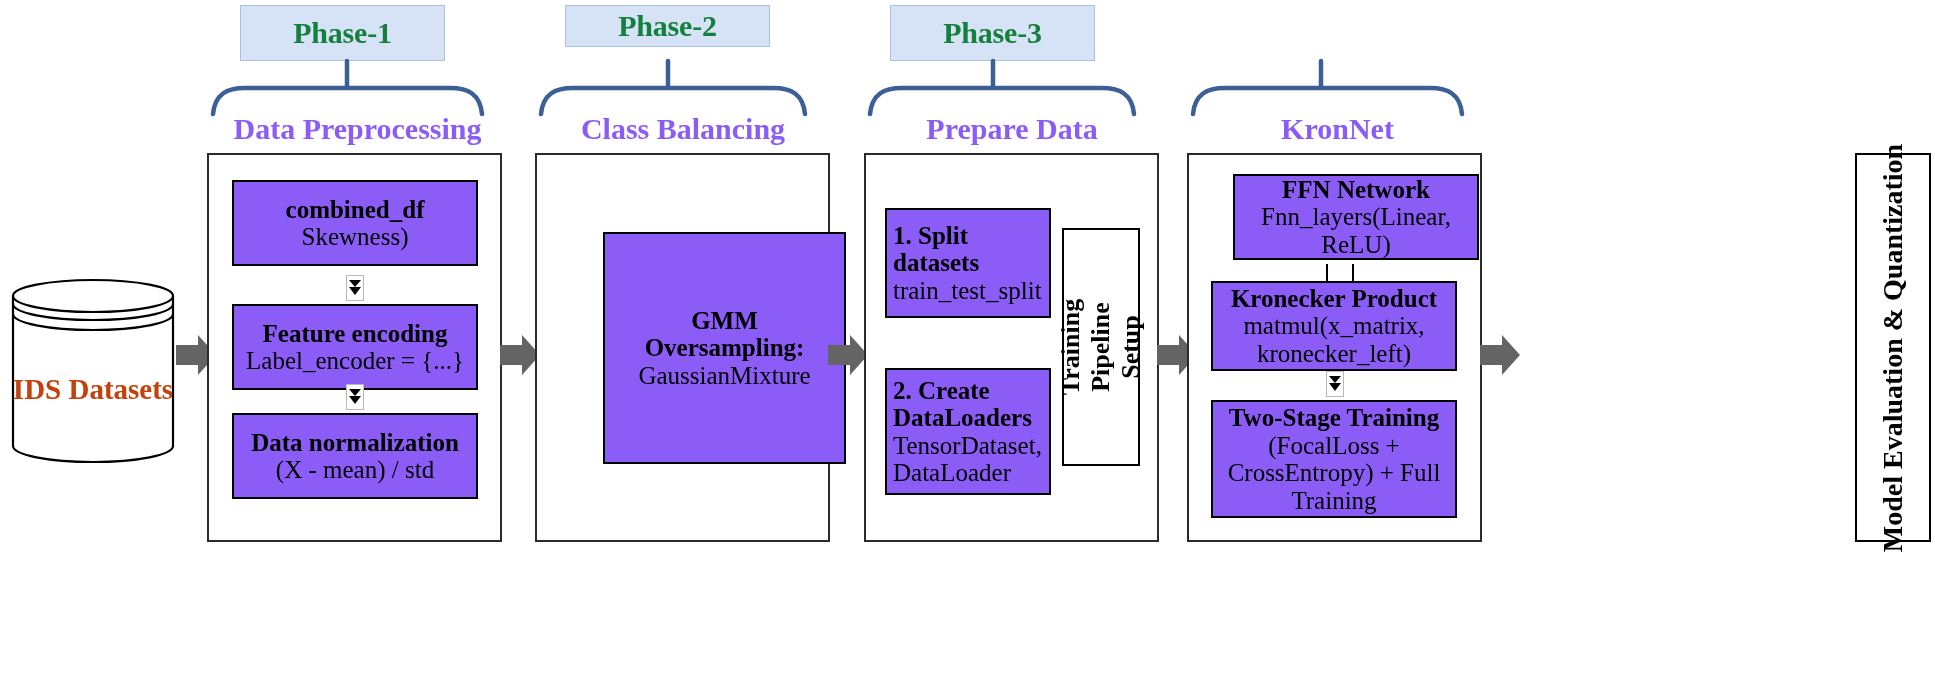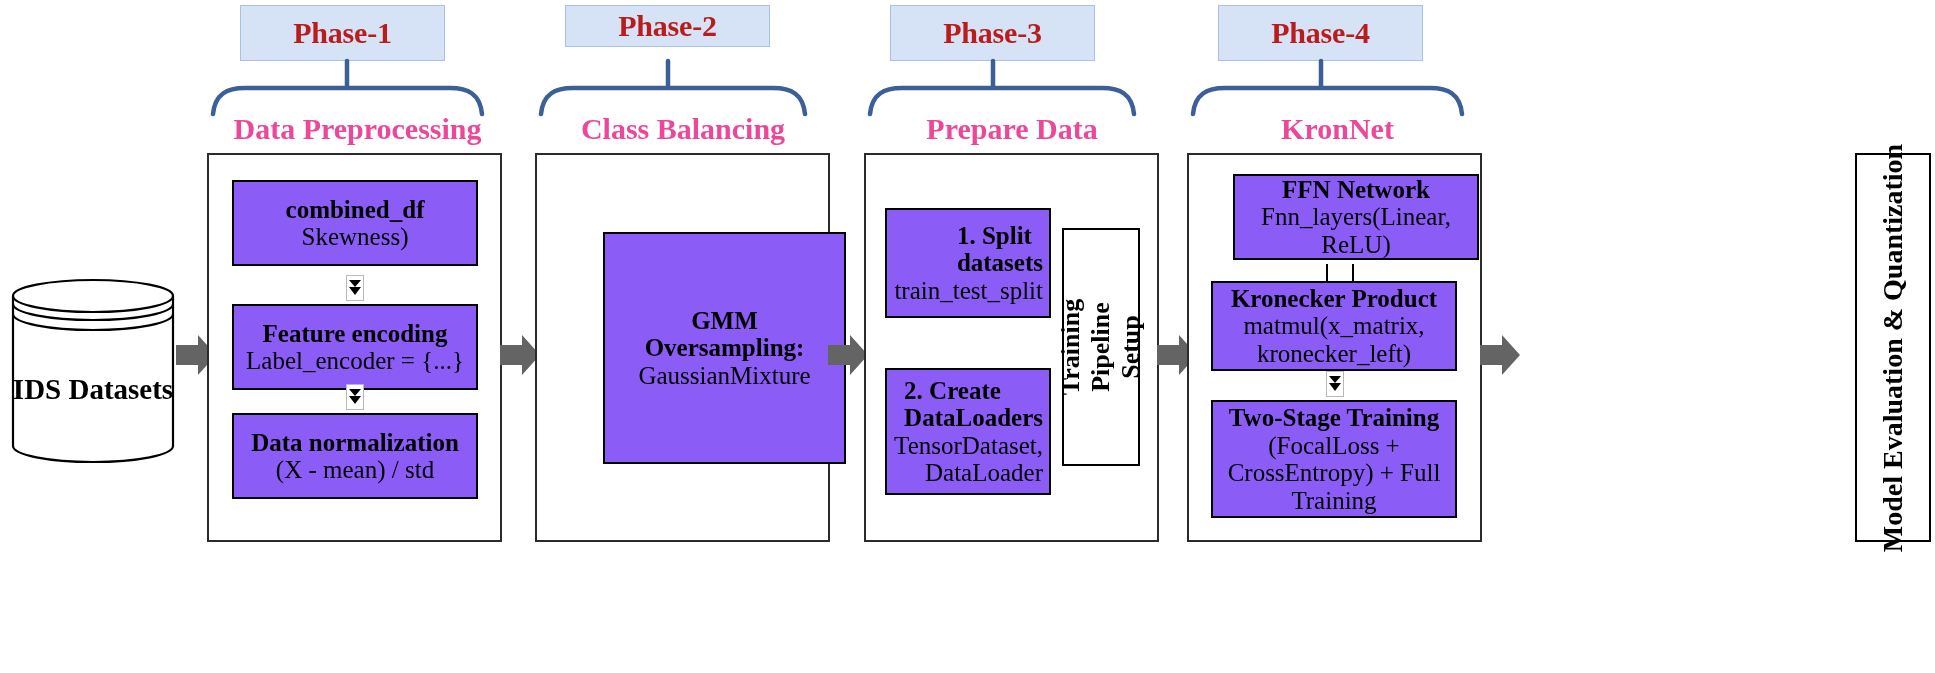--- a/index.html
+++ b/index.html
@@ -12,32 +12,32 @@
   #root { position: relative; width: 1935px; height: 673px; }
 
   
   .phase-chip {
     position: absolute;
     background: #d6e2f5;
     border: 1.5px solid #a9c2e3;
     display: flex; align-items: center; justify-content: center;
     font-weight: bold;
     font-size: 30px;
-    color: #b91c1c;
+    color: #15803d;
     letter-spacing: -0.2px;
   }
   .brace-svg { position: absolute; overflow: visible; }
 
   
   .group-title {
     position: absolute;
     text-align: center;
     font-weight: bold;
     font-size: 30px;
-    color: #ec4899;
+    color: #8b5cf6;
     white-space: nowrap;
   }
 
   
   .phase-box {
     position: absolute;
     border: 2.5px solid #2b2b2b;
     background: #fff;
   }
 
@@ -49,21 +49,21 @@
     display: flex;
     flex-direction: column;
     align-items: center;
     justify-content: center;
     text-align: center;
     padding: 2px 6px;
     line-height: 1.1;
   }
   .step-box .t-bold { font-weight: bold; font-size: 25px; }
   .step-box .t-norm { font-weight: normal; font-size: 25px; }
-  .step-box.left-align { align-items: flex-end; text-align: left; }
+  .step-box.left-align { align-items: flex-start; text-align: left; }
 
   
   .vbox {
     position: absolute;
     border: 2.5px solid #000;
     background: #fff;
   }
   .vbox .vtext {
     position: absolute;
     left: 50%; top: 50%;
@@ -96,21 +96,21 @@
   .garrow { position: absolute; }
 
   
   .cyl { position: absolute; }
   .cyl-label {
     position: absolute;
     width: 100%;
     text-align: center;
     font-weight: bold;
     font-size: 29px;
-    color: #000000;
+    color: #c2410c;
   }
 </style>
 </head>
 <body>
 
 <div id="root">
 
   <div class="cyl" style="left:8px; top:278px; width:170px; height:190px;">
     <svg width="170" height="190" viewBox="0 0 170 190">
       <ellipse cx="85" cy="18" rx="80" ry="16" fill="#fff" stroke="#000" stroke-width="2.2"></ellipse>
@@ -214,21 +214,20 @@
     <div class="vtext" style="white-space:pre-line;">Training Pipeline
 Setup</div>
   </div>
 
   <div class="garrow" style="left:1157px; top:333px; width:40px; height:44px;">
     <svg width="40" height="44" viewBox="0 0 40 44">
       <path d="M0 12 L22 12 L22 2 L40 22 L22 42 L22 32 L0 32 Z" fill="#646464"></path>
     </svg>
   </div>
 
-  <div class="phase-chip" style="left:1218px; top:5px; width:205px; height:56px;">Phase-4</div>
   <svg class="brace-svg" style="left:1185px; top:61px;" width="305" height="55">
     <path d="M136 0 L136 27 M8 53 C10 33 22 27 40 27 L245 27 C263 27 275 33 277 53" fill="none" stroke="#3b5f96" stroke-width="4.5" stroke-linecap="round"></path>
   </svg>
   <div class="group-title" style="left:1185px; top:112px; width:305px;">KronNet</div>
 
   <div class="phase-box" style="left:1187px; top:153px; width:295px; height:389px;"></div>
 
   <div class="step-box" style="left:1211px; top:174px; width:246px; height:86px;margin-left:22px;">
     <div class="t-bold">FFN Network</div>
     <div class="t-norm">Fnn_layers(Linear,</div>

